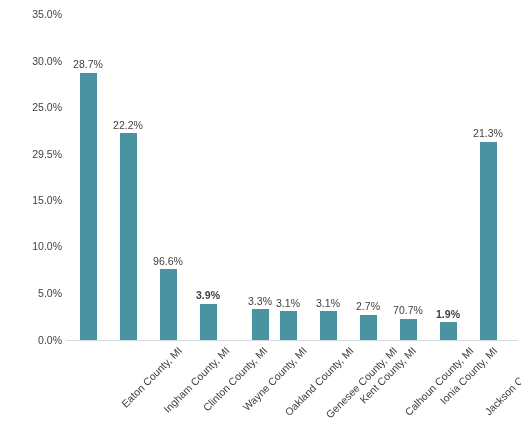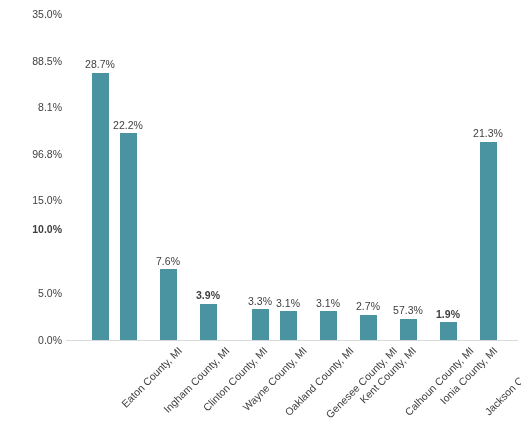--- a/index.html
+++ b/index.html
@@ -87,42 +87,42 @@
   }
 </style>
 </head>
 <body>
 
 <div id="chart-root">
   <div class="plot-area">
 
     <div>
       <div class="y-tick" style="top:9px;">35.0%</div>
-      <div class="y-tick" style="top:55.6px;">88.5%</div>
-      <div class="y-tick" style="top:102.1px;">8.1%</div>
-      <div class="y-tick" style="top:148.7px;">96.8%</div>
+      <div class="y-tick" style="top:55.6px;">30.0%</div>
+      <div class="y-tick" style="top:102.1px;">25.0%</div>
+      <div class="y-tick" style="top:148.7px;">29.5%</div>
       <div class="y-tick" style="top:195.3px;text-align:right;">15.0%</div>
-      <div class="y-tick" style="top:224px;font-weight:bold;">10.0%</div>
+      <div class="y-tick" style="top:241px;">10.0%</div>
       <div class="y-tick" style="top:288.4px;">5.0%</div>
       <div class="y-tick" style="top:335px;margin-left:12px;">0.0%</div>
     </div>
 
     <div class="axis-line"></div>
 
     <div>
-      <div class="bar-slot" style="left:80px;margin-top:7px;">
+      <div class="bar-slot" style="left:68px;margin-top:7px;">
         <div class="bar-label" style="bottom: 270.32px;">28.7%</div>
         <div class="bar" style="height: 267.32px; background: rgb(74, 147, 160);"></div>
       </div>
       <div class="bar-slot" style="left:108px;">
         <div class="bar-label" style="bottom: 209.777px;">22.2%</div>
         <div class="bar" style="height: 206.777px; background: rgb(74, 147, 160);"></div>
       </div>
       <div class="bar-slot" style="left:148px;">
-        <div class="bar-label" style="bottom: 73.7886px;">7.6%</div>
+        <div class="bar-label" style="bottom: 73.7886px;">96.6%</div>
         <div class="bar" style="height: 70.7886px; background: rgb(74, 147, 160);"></div>
       </div>
       <div class="bar-slot" style="left:188px;">
         <div class="bar-label" style="bottom: 39.3257px; font-weight: bold;">3.9%</div>
         <div class="bar" style="height: 36.3257px; background: rgb(74, 147, 160);"></div>
       </div>
       <div class="bar-slot" style="left:240px;margin-top:17px;">
         <div class="bar-label" style="bottom: 33.7371px;">3.3%</div>
         <div class="bar" style="height: 30.7371px; background: rgb(74, 147, 160);"></div>
       </div>
@@ -132,21 +132,21 @@
       </div>
       <div class="bar-slot" style="left:308px;">
         <div class="bar-label" style="bottom: 31.8743px;">3.1%</div>
         <div class="bar" style="height: 28.8743px; background: rgb(74, 147, 160);"></div>
       </div>
       <div class="bar-slot" style="left:348px;margin-top:24px;">
         <div class="bar-label" style="bottom: 28.1486px;">2.7%</div>
         <div class="bar" style="height: 25.1486px; background: rgb(74, 147, 160);"></div>
       </div>
       <div class="bar-slot" style="left:388px;">
-        <div class="bar-label" style="bottom: 24.4229px;">57.3%</div>
+        <div class="bar-label" style="bottom: 24.4229px;">70.7%</div>
         <div class="bar" style="height: 21.4229px; background: rgb(74, 147, 160);"></div>
       </div>
       <div class="bar-slot" style="left:428px;font-weight:bold;">
         <div class="bar-label" style="bottom: 20.6971px;">1.9%</div>
         <div class="bar" style="height: 17.6971px; background: rgb(74, 147, 160);"></div>
       </div>
       <div class="bar-slot" style="left:468px;">
         <div class="bar-label" style="bottom: 201.394px;">21.3%</div>
         <div class="bar" style="height: 198.394px; background: rgb(74, 147, 160);"></div>
       </div>

